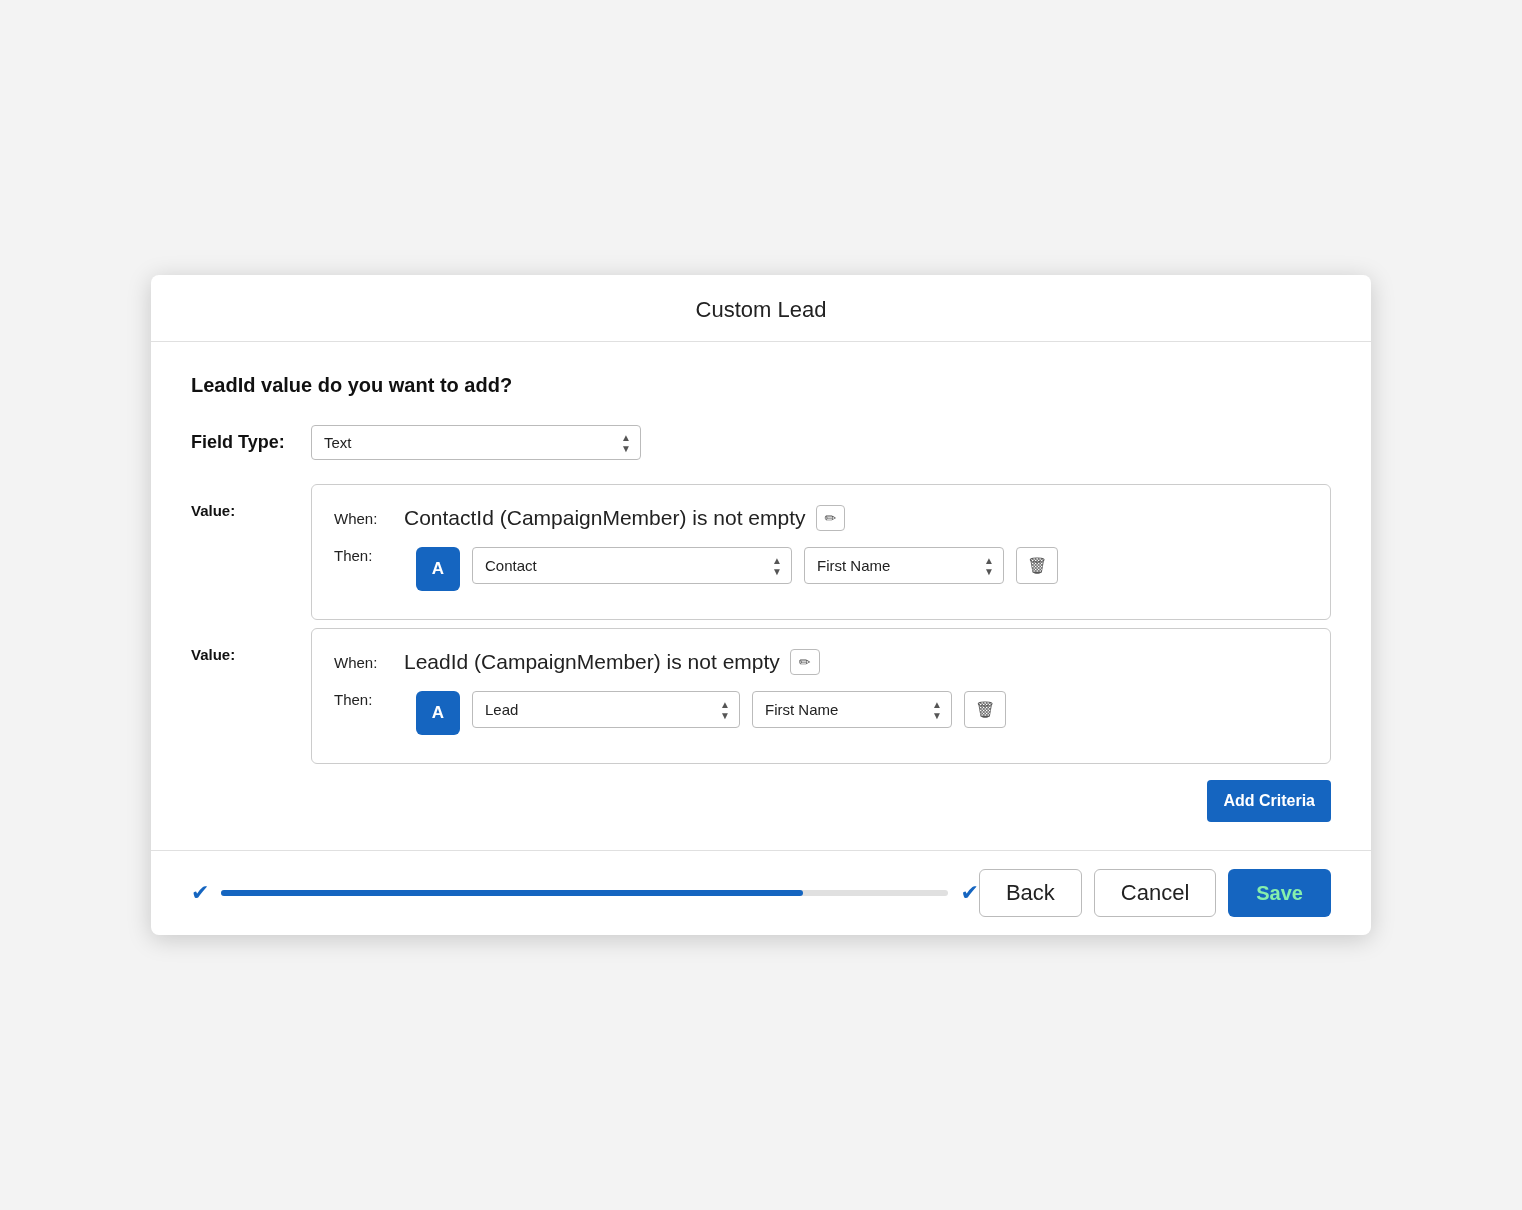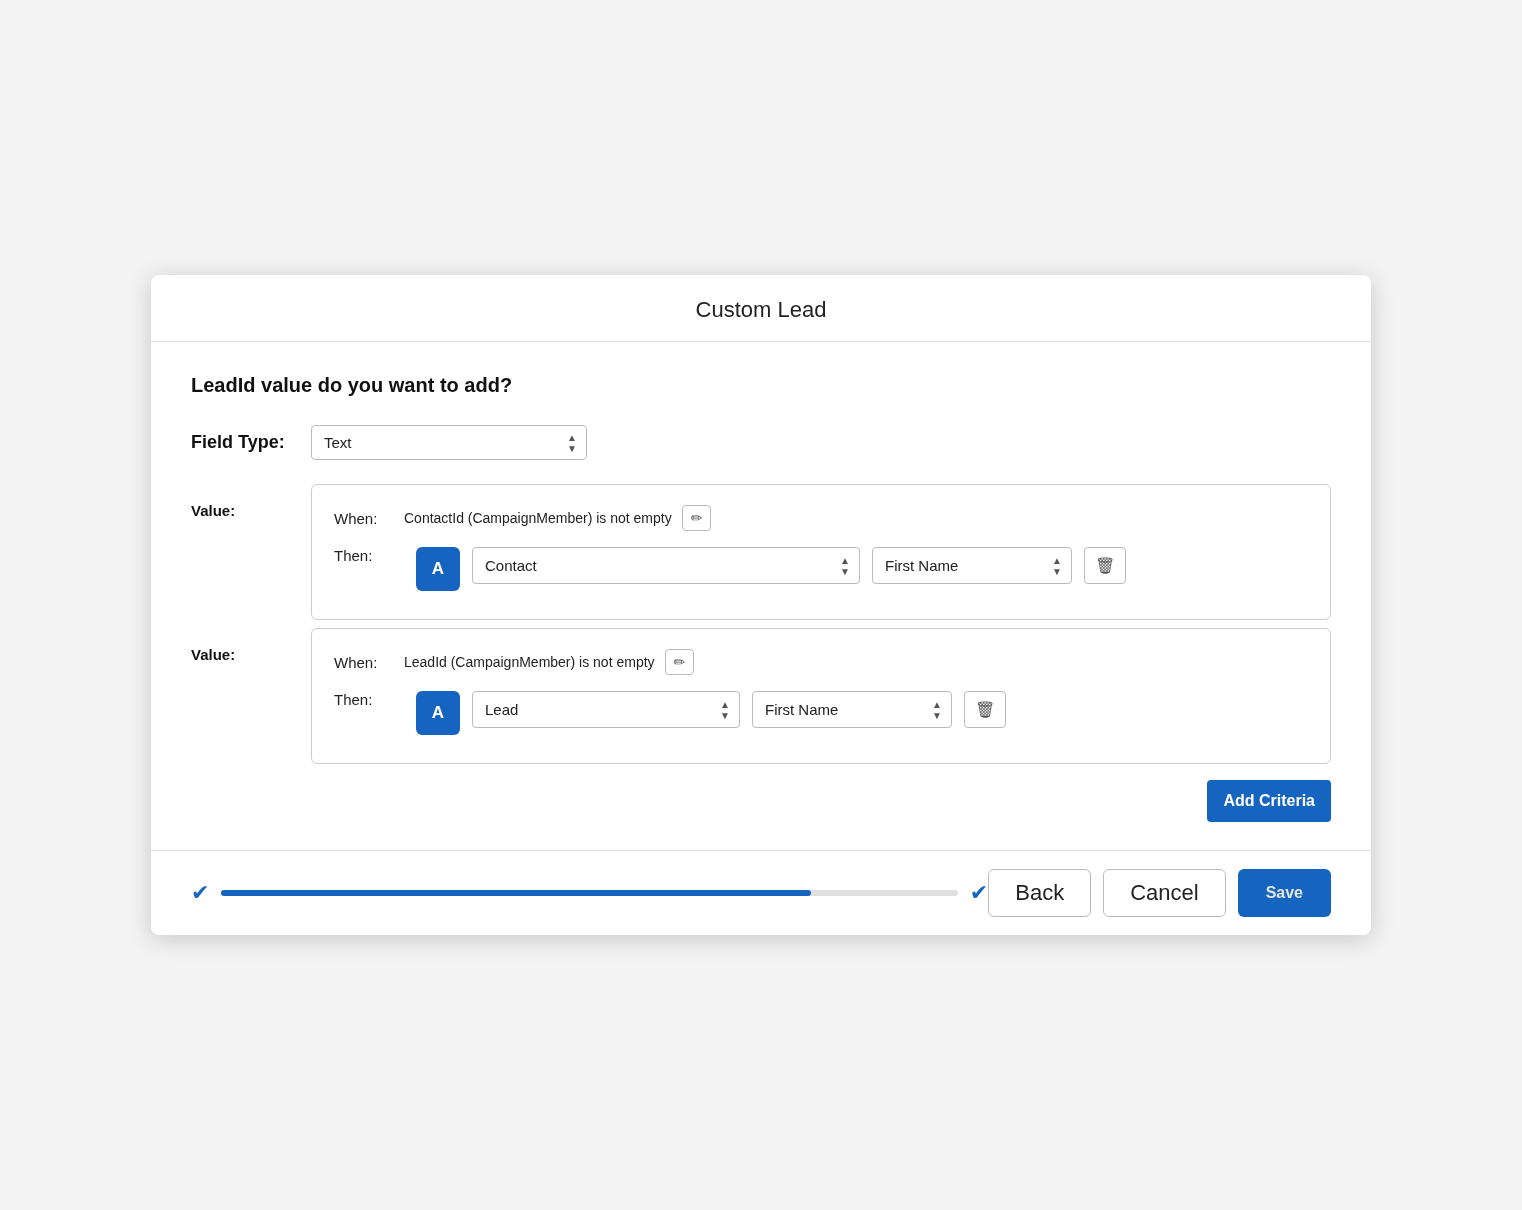--- a/index.html
+++ b/index.html
@@ -107,21 +107,21 @@
       font-size: 15px;
       color: #222;
     }
     .when-label {
       font-weight: 400;
       min-width: 70px;
       color: #222;
     }
     .when-text {
       color: #222;
-      font-size: 14px;
+      font-size: 21px;
     }
     .edit-btn {
       margin-left: 10px;
       border: 1.5px solid #bbb;
       border-radius: 4px;
       background: #fff;
       padding: 4px 8px;
       cursor: pointer;
       font-size: 14px;
       color: #555;
@@ -237,24 +237,24 @@
       border-radius: 6px;
       background: #fff;
       color: #222;
       font-size: 22px;
       font-weight: 500;
       padding: 10px 26px;
       cursor: pointer;
     }
     .btn-save {
       background: #1565c0;
-      color: #e5e5e5;
+      color: #86efac;
       border: none;
       border-radius: 6px;
-      font-size: 16px;
+      font-size: 20px;
       font-weight: 600;
       padding: 10px 28px;
       cursor: pointer;
     }
   </style>
 </head>
 <body>
 
 <div class="modal">
 
@@ -262,21 +262,21 @@
     <span>Custom Lead</span>
   </div>
 
   <div class="modal-body">
 
     <div class="section-title">LeadId value do you want to add?</div>
 
     <div class="field-row">
       <span class="field-label">Field Type:</span>
       <div class="select-wrapper">
-        <select style="width:276px;">
+        <select style="width:330px;">
           <option>Text</option>
           <option>Number</option>
           <option>Date</option>
           <option>Boolean</option>
         </select>
         <div class="select-arrows">
           <span>▲</span>
           <span>▼</span>
         </div>
       </div>
@@ -291,21 +291,21 @@
           <span class="when-text">ContactId (CampaignMember) is not empty</span>
           <button class="edit-btn">
             <span>✏</span>
           </button>
         </div>
 
         <div class="then-row">
           <span class="then-label">Then:</span>
           <div class="a-badge">A</div>
           <div class="then-select-wrapper">
-            <select style="width:388px;">
+            <select style="width:320px;">
               <option>Contact</option>
               <option>Lead</option>
               <option>Account</option>
             </select>
             <div class="select-arrows">
               <span>▲</span>
               <span>▼</span>
             </div>
           </div>
           <div class="then-select-wrapper">

